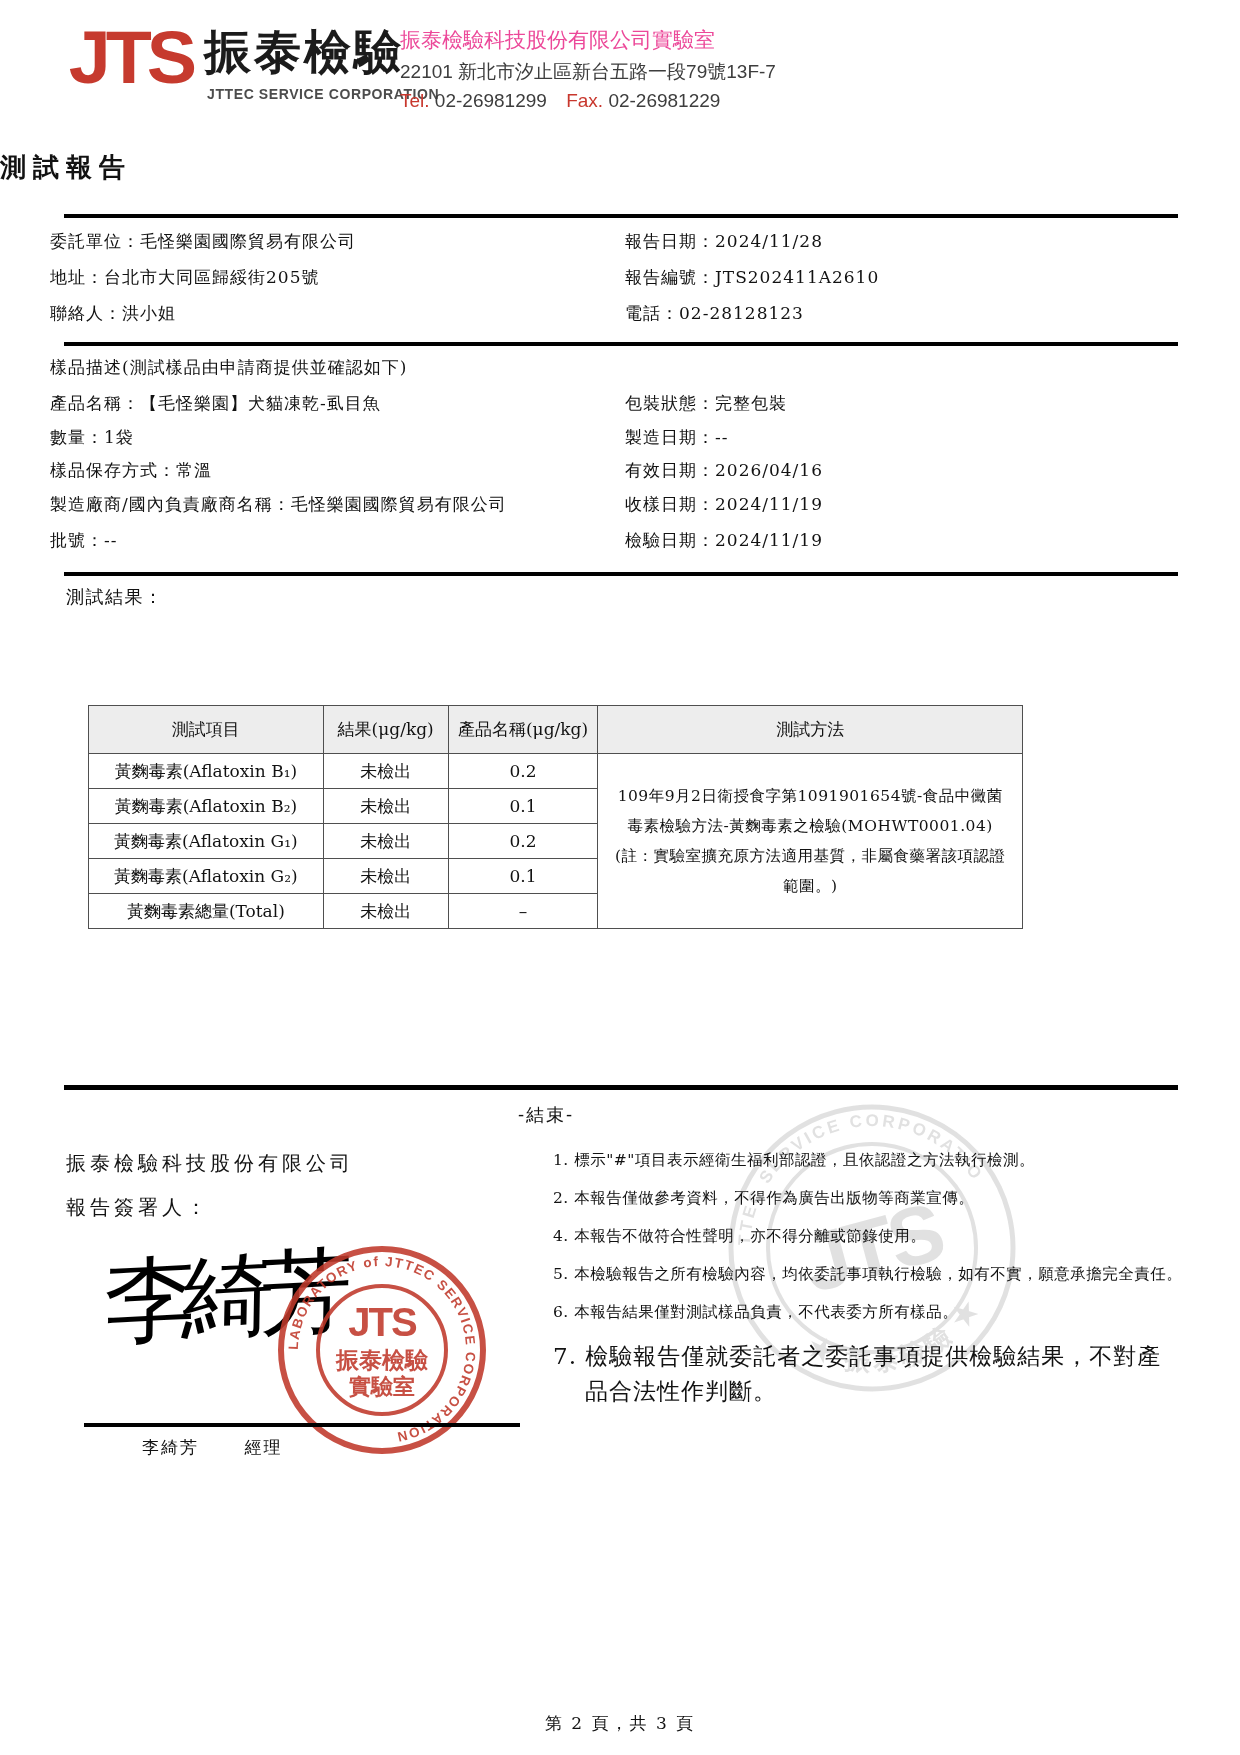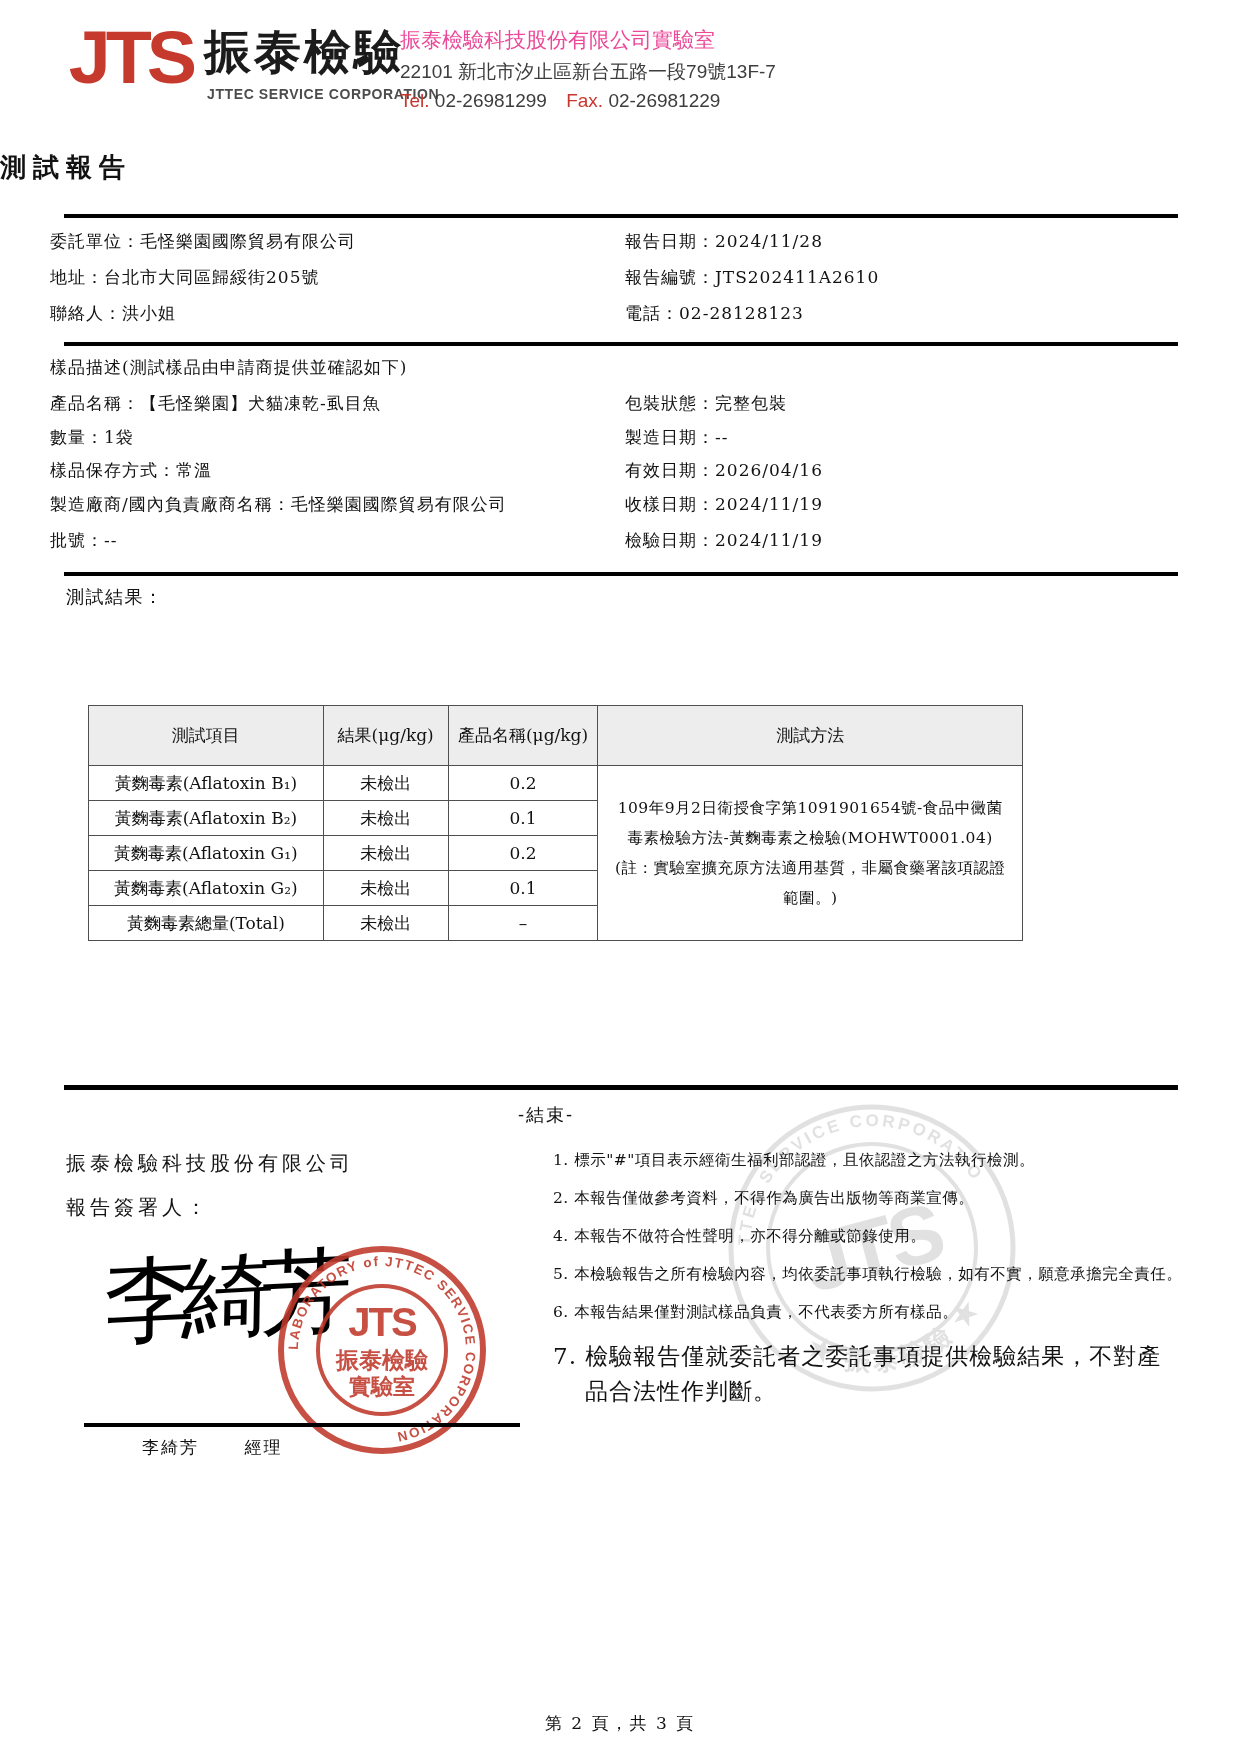--- a/index.html
+++ b/index.html
@@ -36,21 +36,21 @@
   .pair-row { left:50px; width:1112px; height:24px; font-size:17px; letter-spacing:1px; }
   .pair-row .rcol { position:absolute; left:575px; top:0; }
 
   .section-heading { left:66px; font-size:18px; letter-spacing:1.5px; }
 
   
   .results { left:88px; top:705px; width:935px; border-collapse:collapse;
     font-size:17px; }
   .results th, .results td { border:1.4px solid #4f4f4f; text-align:center;
     vertical-align:middle; padding:2px 6px; }
-  .results thead th { background:#ededed; height:60px; font-weight:normal; }
+  .results thead th { background:#ededed; height:48px; font-weight:normal; }
   .results tbody td { height:35px; }
   .results .method-cell { font-size:15.5px; line-height:1.95; padding:6px 12px;
     letter-spacing:0.5px; }
 
   
   .end-marker { left:518px; top:1103px; font-size:18px; letter-spacing:2px; }
   .signer-company { left:66px; top:1150px; font-size:20px; letter-spacing:4px; }
   .signer-label { left:66px; top:1194px; font-size:20px; letter-spacing:4px; }
 
   .notes { left:553px; top:1148px; width:630px; font-size:15.5px; line-height:1.62; z-index:3; }

